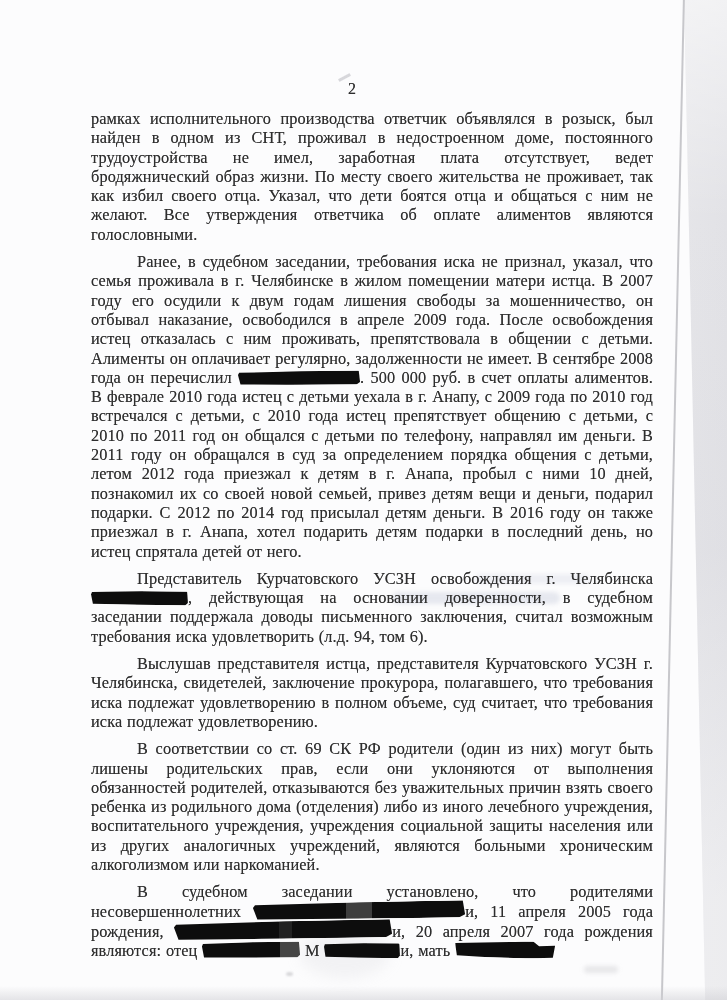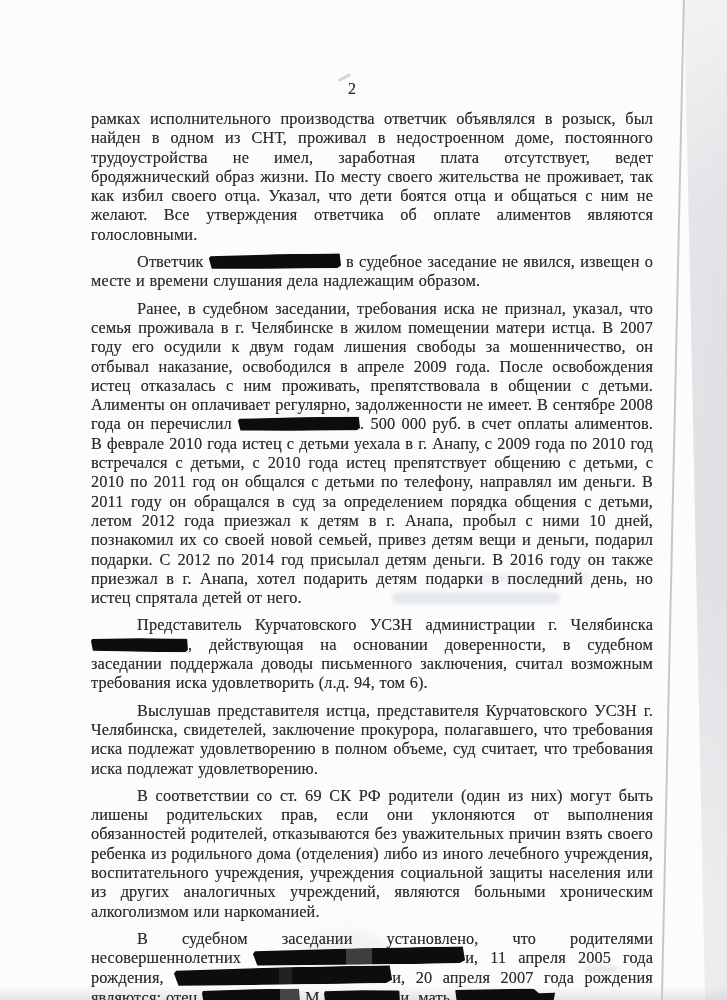--- a/index.html
+++ b/index.html
@@ -91,25 +91,24 @@
   <div class="smudge-b"></div>
   <div class="speck"></div>
   <div class="tick"></div>
 
   <div class="page-num">2</div>
 
   <div class="text-block">
 
     <p class="para first"><span>рамках исполнительного производства ответчик объявлялся в розыск, был найден в одном из СНТ, проживал в недостроенном доме, постоянного трудоустройства не имел, заработная плата отсутствует, ведет бродяжнический образ жизни. По месту своего жительства не проживает, так как избил своего отца. Указал, что дети боятся отца и общаться с ним не желают. Все утверждения ответчика об оплате алиментов являются голословными.</span></p>
 
-    <p class="para"><span>Ответчик </span><span class="redact r-p2"></span><span> в судебное заседание не явился, извещен о месте и времени слушания дела надлежащим образом.</span></p>
 
     <p class="para"><span>Ранее, в судебном заседании, требования иска не признал, указал, что семья проживала в г. Челябинске в жилом помещении матери истца. В 2007 году его осудили к двум годам лишения свободы за мошенничество, он отбывал наказание, освободился в апреле 2009 года. После освобождения истец отказалась с ним проживать, препятствовала в общении с детьми. Алименты он оплачивает регулярно, задолженности не имеет. В сентябре 2008 года он перечислил </span><span class="redact r-p3"></span><span>. 500 000 руб. в счет оплаты алиментов. В феврале 2010 года истец с детьми уехала в г. Анапу, с 2009 года по 2010 год встречался с детьми, с 2010 года истец препятствует общению с детьми, с 2010 по 2011 год он общался с детьми по телефону, направлял им деньги. В 2011 году он обращался в суд за определением порядка общения с детьми, летом 2012 года приезжал к детям в г. Анапа, пробыл с ними 10 дней, познакомил их со своей новой семьей, привез детям вещи и деньги, подарил подарки. С 2012 по 2014 год присылал детям деньги. В 2016 году он также приезжал в г. Анапа, хотел подарить детям подарки в последний день, но истец спрятала детей от него.</span></p>
 
-    <p class="para"><span>Представитель Курчатовского УСЗН администрации г. Челябинска </span><span class="redact r-p4"></span><span>, действующая на основании доверенности, в судебном заседании поддержала доводы письменного заключения, считал возможным требования иска удовлетворить (л.д. 94, том 6).</span></p>
+    <p class="para"><span>Представитель Курчатовского УСЗН освобождения г. Челябинска </span><span class="redact r-p4"></span><span>, действующая на основании доверенности, в судебном заседании поддержала доводы письменного заключения, считал возможным требования иска удовлетворить (л.д. 94, том 6).</span></p>
 
     <p class="para"><span>Выслушав представителя истца, представителя Курчатовского УСЗН г. Челябинска, свидетелей, заключение прокурора, полагавшего, что требования иска подлежат удовлетворению в полном объеме, суд считает, что требования иска подлежат удовлетворению.</span></p>
 
     <p class="para"><span>В соответствии со ст. 69 СК РФ родители (один из них) могут быть лишены родительских прав, если они уклоняются от выполнения обязанностей родителей, отказываются без уважительных причин взять своего ребенка из родильного дома (отделения) либо из иного лечебного учреждения, воспитательного учреждения, учреждения социальной защиты населения или из других аналогичных учреждений, являются больными хроническим алкоголизмом или наркоманией.</span></p>
 
     <p class="para"><span>В судебном заседании установлено, что родителями несовершеннолетних </span><span class="redact r-k1"></span><span>и, 11 апреля 2005 года рождения, </span><span class="redact r-k2"></span><span>и, 20 апреля 2007 года рождения являются: отец </span><span class="redact r-f1"></span><span> М </span><span class="redact r-f2"></span><span>и, мать </span><span class="redact r-m1"></span></p>
 
   </div>
 </div>
 

